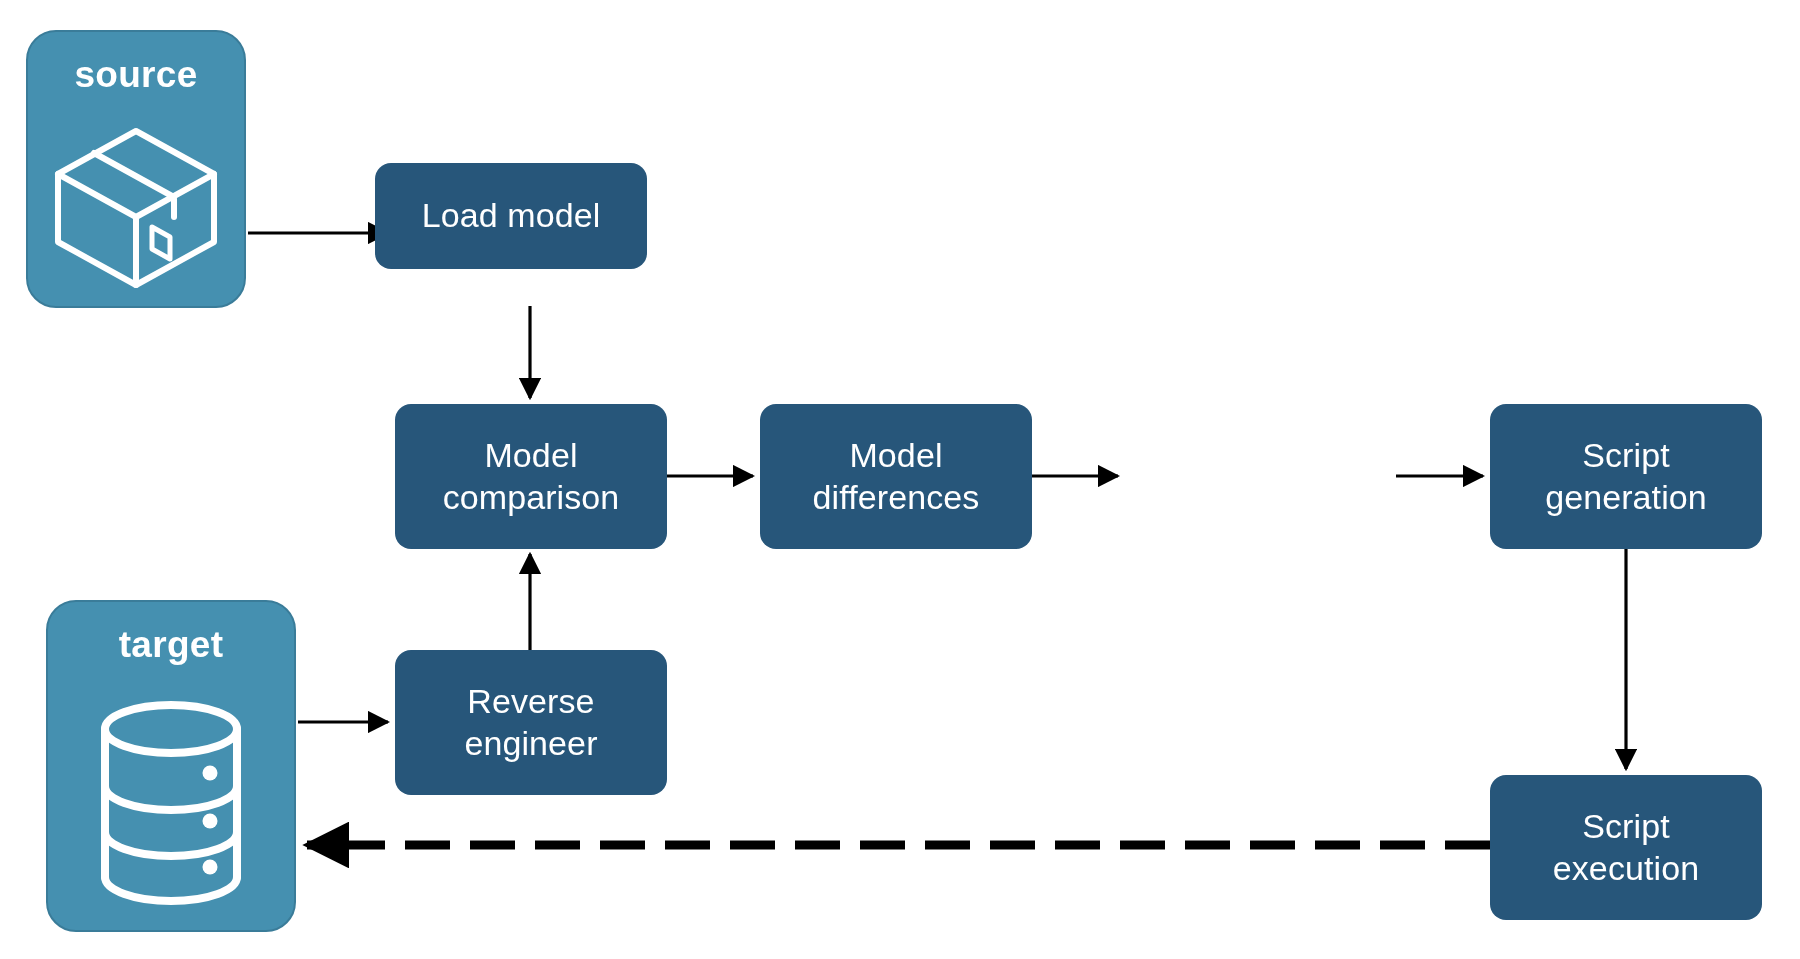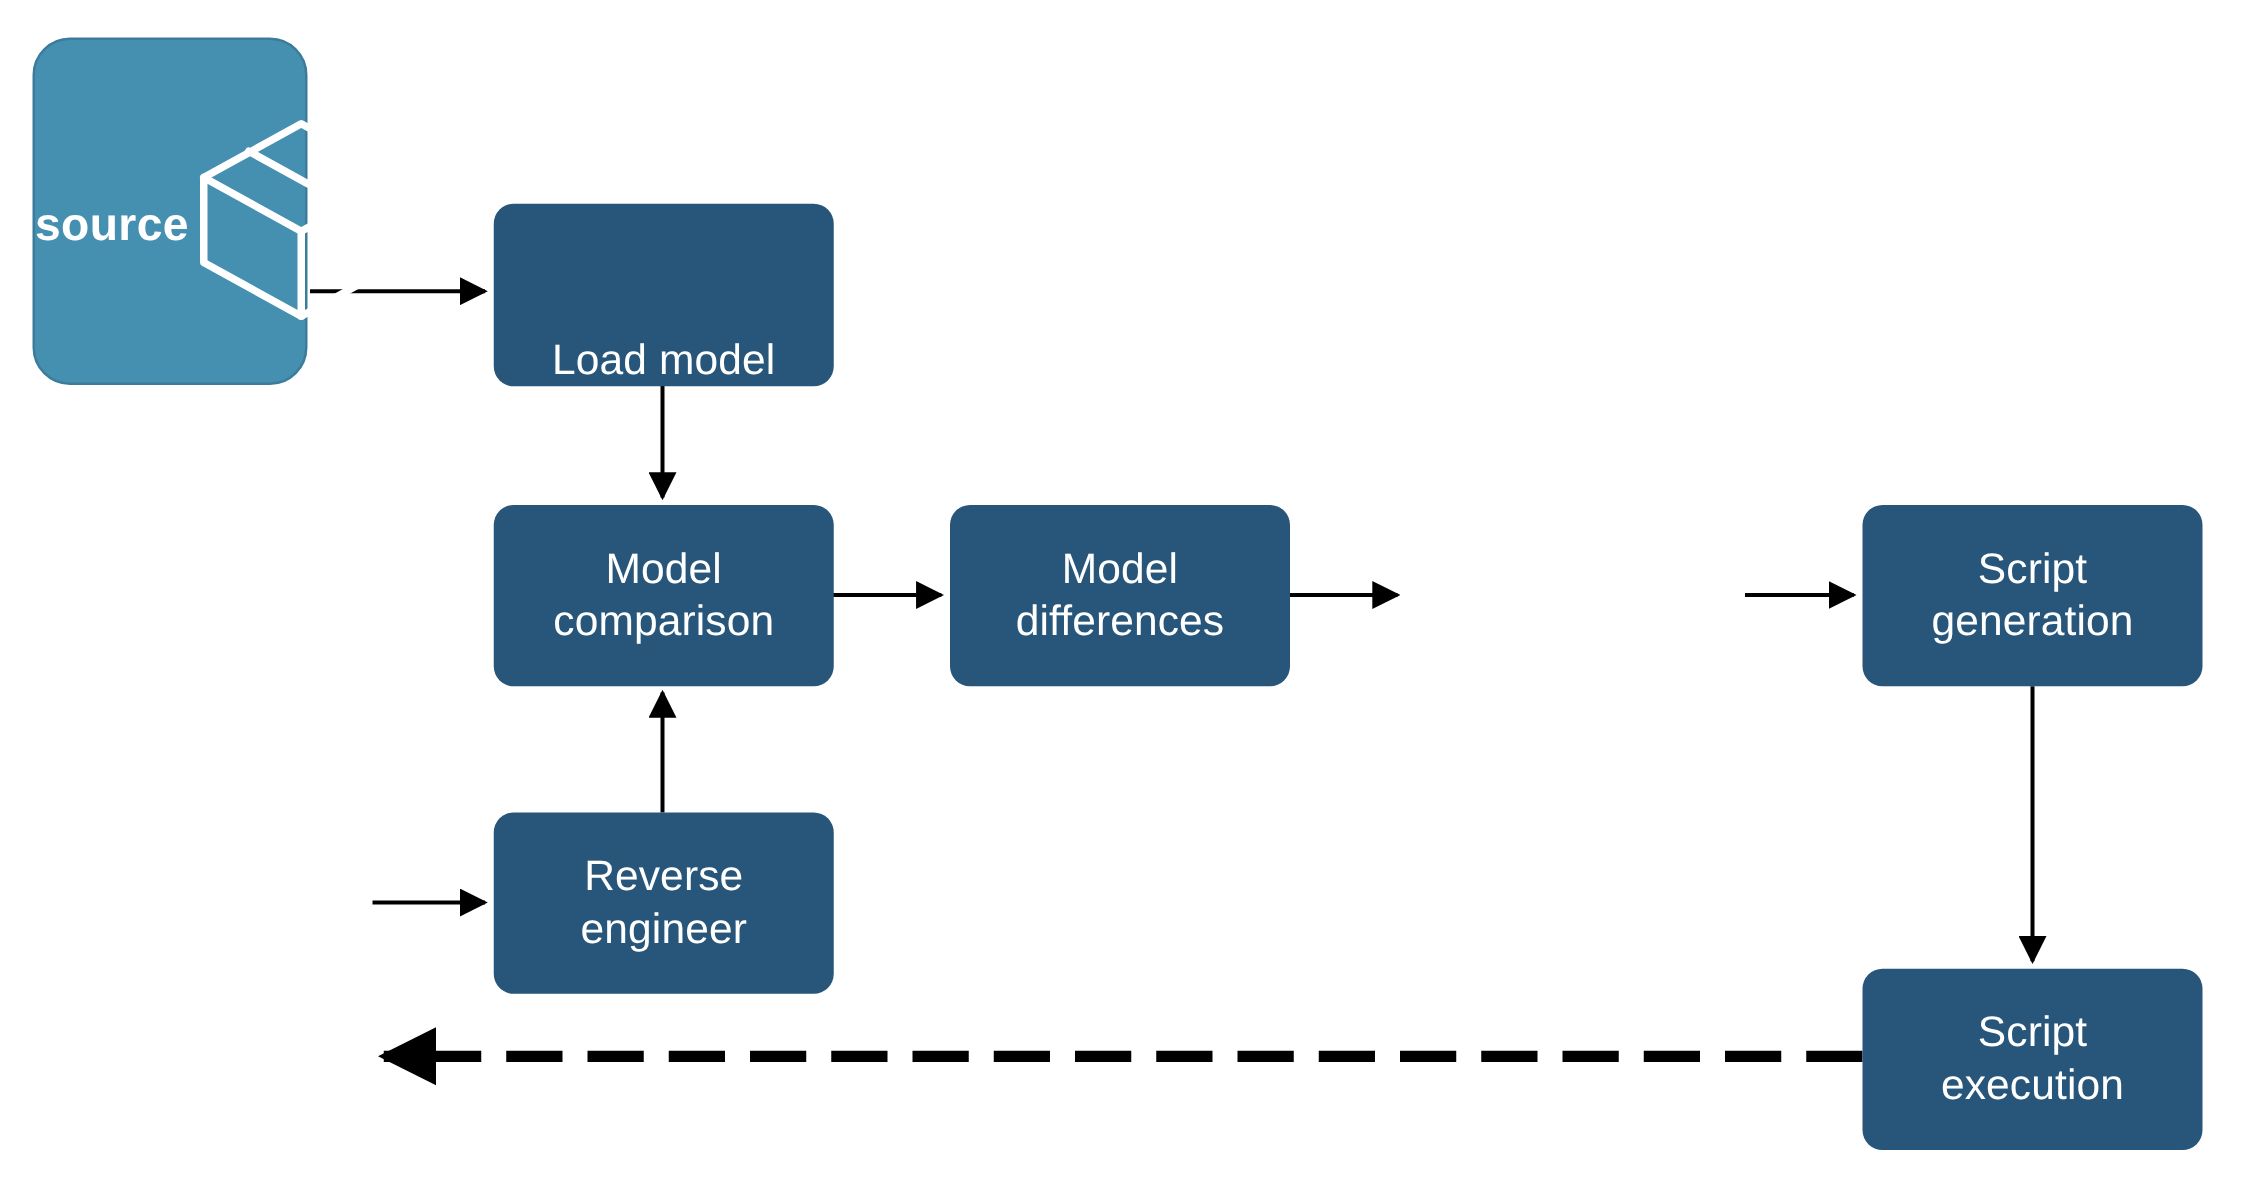--- a/index.html
+++ b/index.html
@@ -40,21 +40,21 @@
     border-radius: 16px;
     font-size: 34px;
     line-height: 1.22;
     font-weight: 400;
     letter-spacing: 0.1px;
   }
   .node.endpoint {
     background: #4590B0;
     border: 2px solid #3A7C99;
     border-radius: 30px;
-    flex-direction: row;
+    flex-direction: column;
     justify-content: flex-start;
   }
   .endpoint-label {
     font-size: 37px;
     font-weight: bold;
     color: #ffffff;
     margin-top: 22px;
     letter-spacing: 0.3px;
   }
   .endpoint-icon {
@@ -116,22 +116,40 @@
 
           <path d="M 48 32 L 126 75"></path>
           <path d="M 128 78 L 128 96"></path>
 
           <path d="M 106 106 L 124 116 L 124 138 L 106 128 Z" stroke-width="5"></path>
         </g>
       </svg>
     </div>
   </div>
 
+  <div class="node endpoint" style="left:46px; top:600px; width:250px; height:332px;">
+    <div class="endpoint-label">target</div>
+    <div class="endpoint-icon">
+      <svg width="170" height="212" viewBox="0 0 170 212">
+        <g fill="none" stroke="#ffffff" stroke-width="8" stroke-linejoin="round" stroke-linecap="round">
+          <ellipse cx="85" cy="32" rx="66" ry="24"></ellipse>
+          <path d="M 19 32 L 19 180"></path>
+          <path d="M 151 32 L 151 180"></path>
+          <path d="M 19 180 A 66 24 0 0 0 151 180"></path>
+          <path d="M 19 89 A 66 24 0 0 0 151 89"></path>
+          <path d="M 19 135 A 66 24 0 0 0 151 135"></path>
+        </g>
+        <circle cx="124" cy="76" r="7.5" fill="#ffffff"></circle>
+        <circle cx="124" cy="124" r="7.5" fill="#ffffff"></circle>
+        <circle cx="124" cy="170" r="7.5" fill="#ffffff"></circle>
+      </svg>
+    </div>
+  </div>
 
-  <div class="node process" style="left:395px; top:163px; width:272px; height:146px;align-items:flex-end;">
+  <div class="node process" style="left:375px; top:163px; width:272px; height:106px;">
     <span class="node-label">Load model</span>
   </div>
 
   <div class="node process" style="left:395px; top:404px; width:272px; height:145px;">
     <span class="node-label">Model
 comparison</span>
   </div>
 
   <div class="node process" style="left:760px; top:404px; width:272px; height:145px;">
     <span class="node-label">Model

